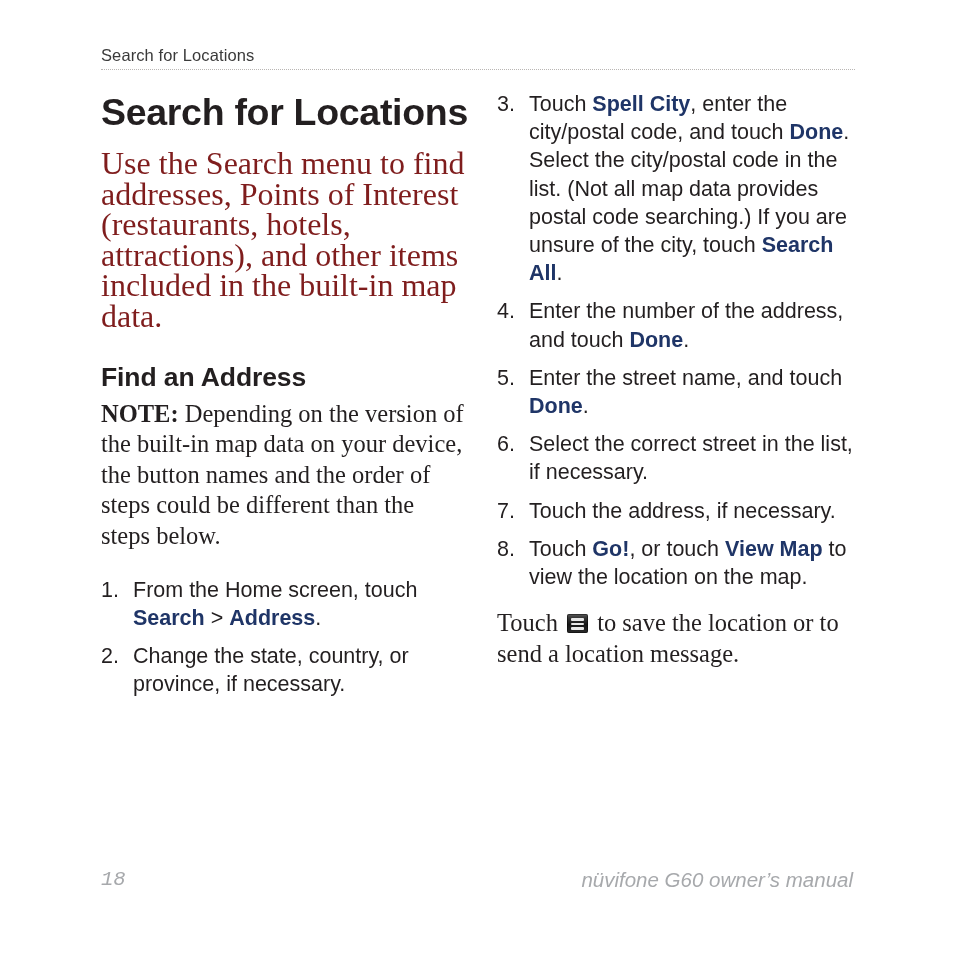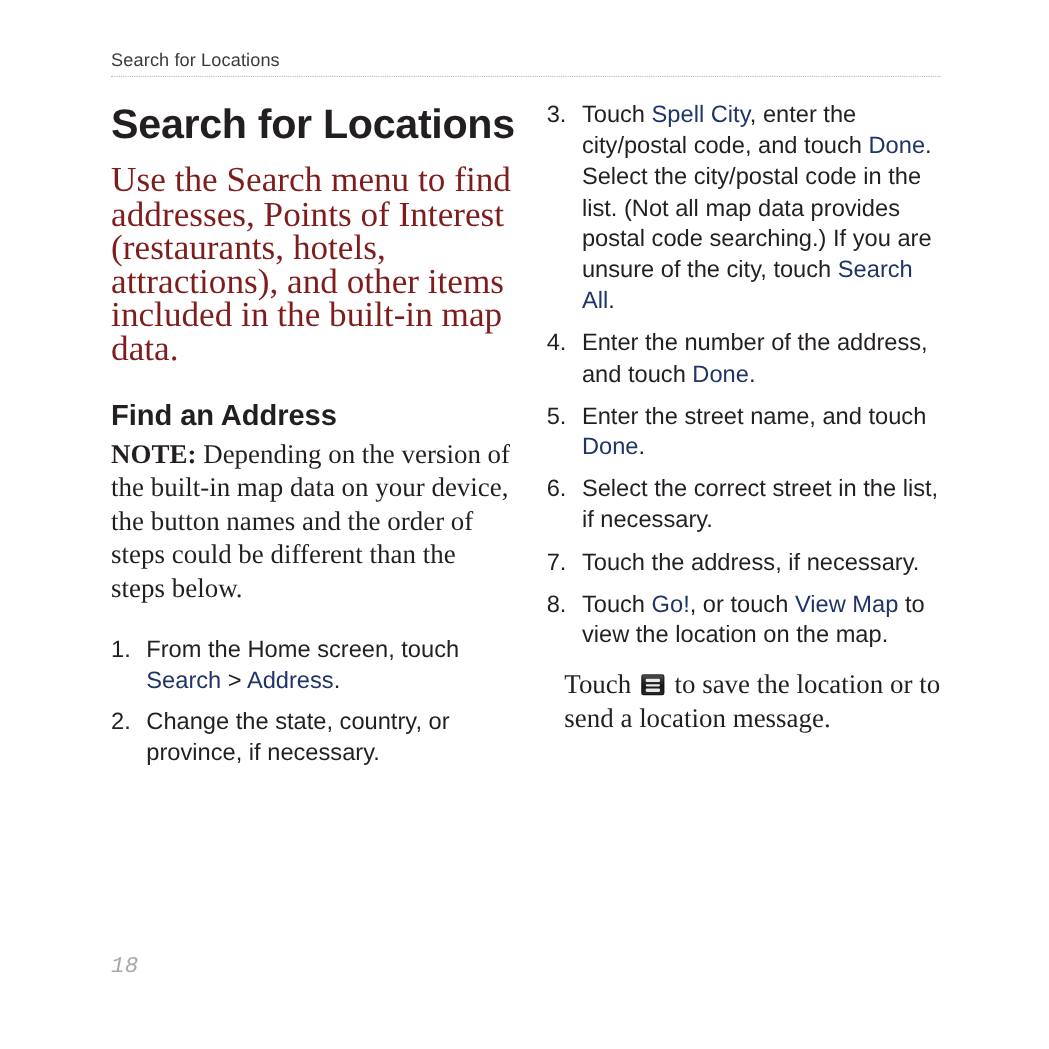--- a/index.html
+++ b/index.html
@@ -122,31 +122,31 @@
     position: absolute;
     left: 0;
     top: 0;
     font-family: "Liberation Sans", sans-serif;
     font-size: 21.5px;
     line-height: 28.2px;
     color: #231f20;
   }
 
   .ui {
-    font-weight: normal;
+    font-weight: bold;
     color: #1f3567;
   }
 
   
   .closing-para {
     font-family: "Liberation Serif", serif;
     font-size: 24.5px;
     line-height: 30.6px;
     color: #231f20;
-    margin: 17px 0 0 16px;
+    margin: 17px 0 0 0;
   }
 
   .menu-icon {
     display: inline-block;
     width: 21px;
     height: 19px;
     vertical-align: -2px;
     margin: 0 3px;
     border-radius: 2px;
     background: linear-gradient(180deg, #5c5c5c 0%, #3a3a3a 18%, #161616 55%, #2b2b2b 100%);
@@ -227,14 +227,15 @@
       </ol>
 
     <p class="closing-para">
       <span>Touch </span><span class="menu-icon"><i></i><i></i><i></i></span><span> to save the location or to send a location message.</span>
     </p>
 
   </div>
 
   <div class="footer-page">18</div>
 
+  <div class="footer-title">nüvifone G60 owner’s manual</div>
 
 </div>
 
 </body></html>

